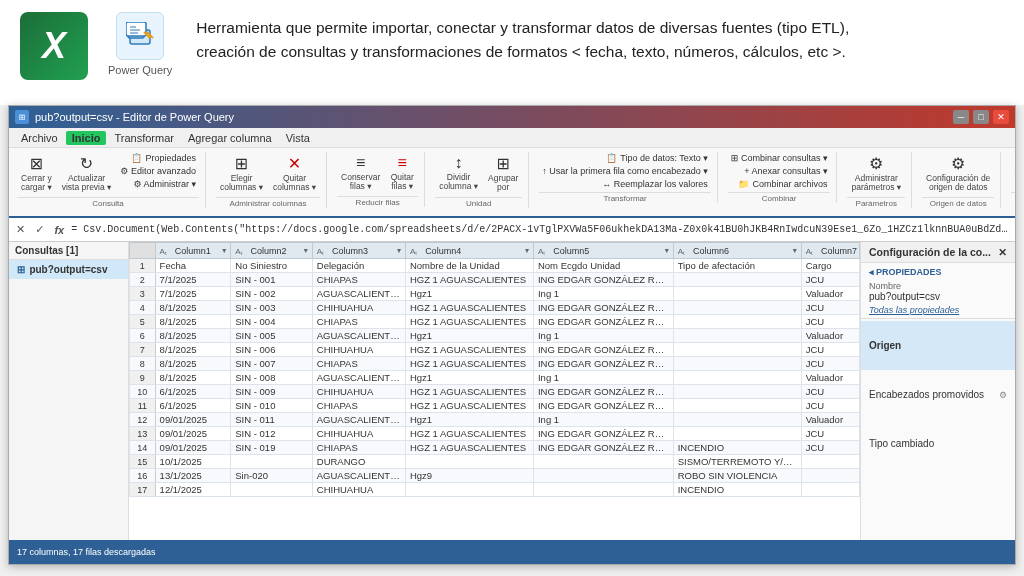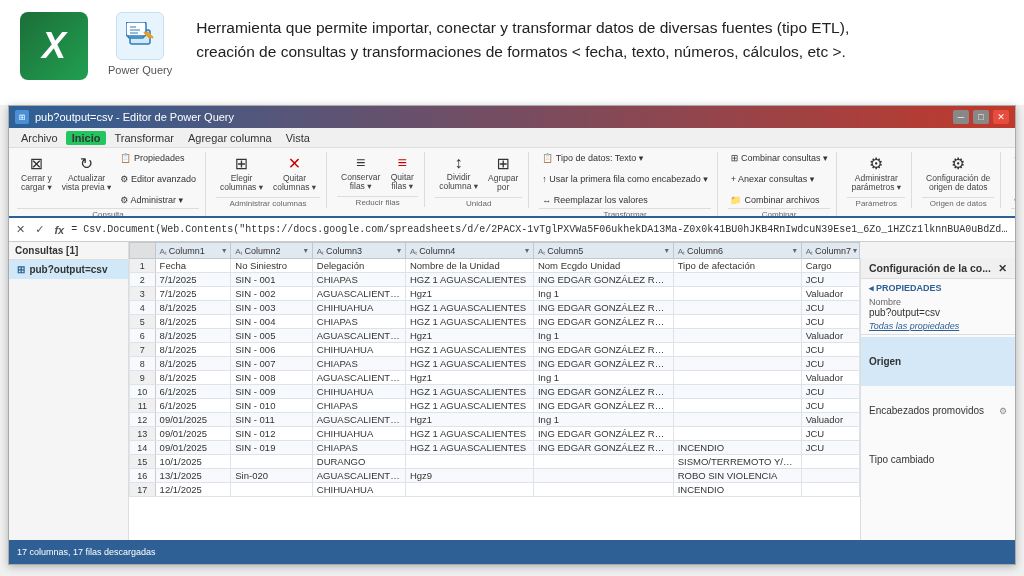--- a/index.html
+++ b/index.html
@@ -221,21 +221,22 @@
       color: #333;
       cursor: pointer;
       padding: 1px 3px;
       white-space: nowrap;
       border-radius: 2px;
     }
 
     .ribbon-col {
       display: flex;
       flex-direction: column;
-      gap: 9px;
+      gap: 1px;
+      align-items: flex-end;
     }
 
     
     .formula-bar {
       display: flex;
       align-items: center;
       background: white;
       border-bottom: 1px solid #ccc;
       padding: 2px 4px;
       height: 24px;
@@ -326,21 +327,21 @@
       position: sticky;
       top: 0;
       white-space: nowrap;
       overflow: hidden;
       text-overflow: ellipsis;
     }
 
     .data-table th .col-header {
       display: flex;
       align-items: center;
-      gap: 2px;
+      gap: 8px;
     }
 
     .col-type-icon {
       font-size: 8px;
       color: #666;
     }
 
     .col-filter {
       font-size: 8px;
       color: #666;
@@ -368,21 +369,20 @@
     }
 
     
     .right-panel {
       width: 155px;
       background: #fafafa;
       border-left: 1px solid #ddd;
       display: flex;
       flex-direction: column;
       font-size: 10px;
-      margin-top: 16px;
     }
 
     .right-panel-header {
       display: flex;
       align-items: center;
       justify-content: space-between;
       padding: 4px 8px;
       background: #f0f0f0;
       border-bottom: 1px solid #ddd;
       font-size: 10.5px;

